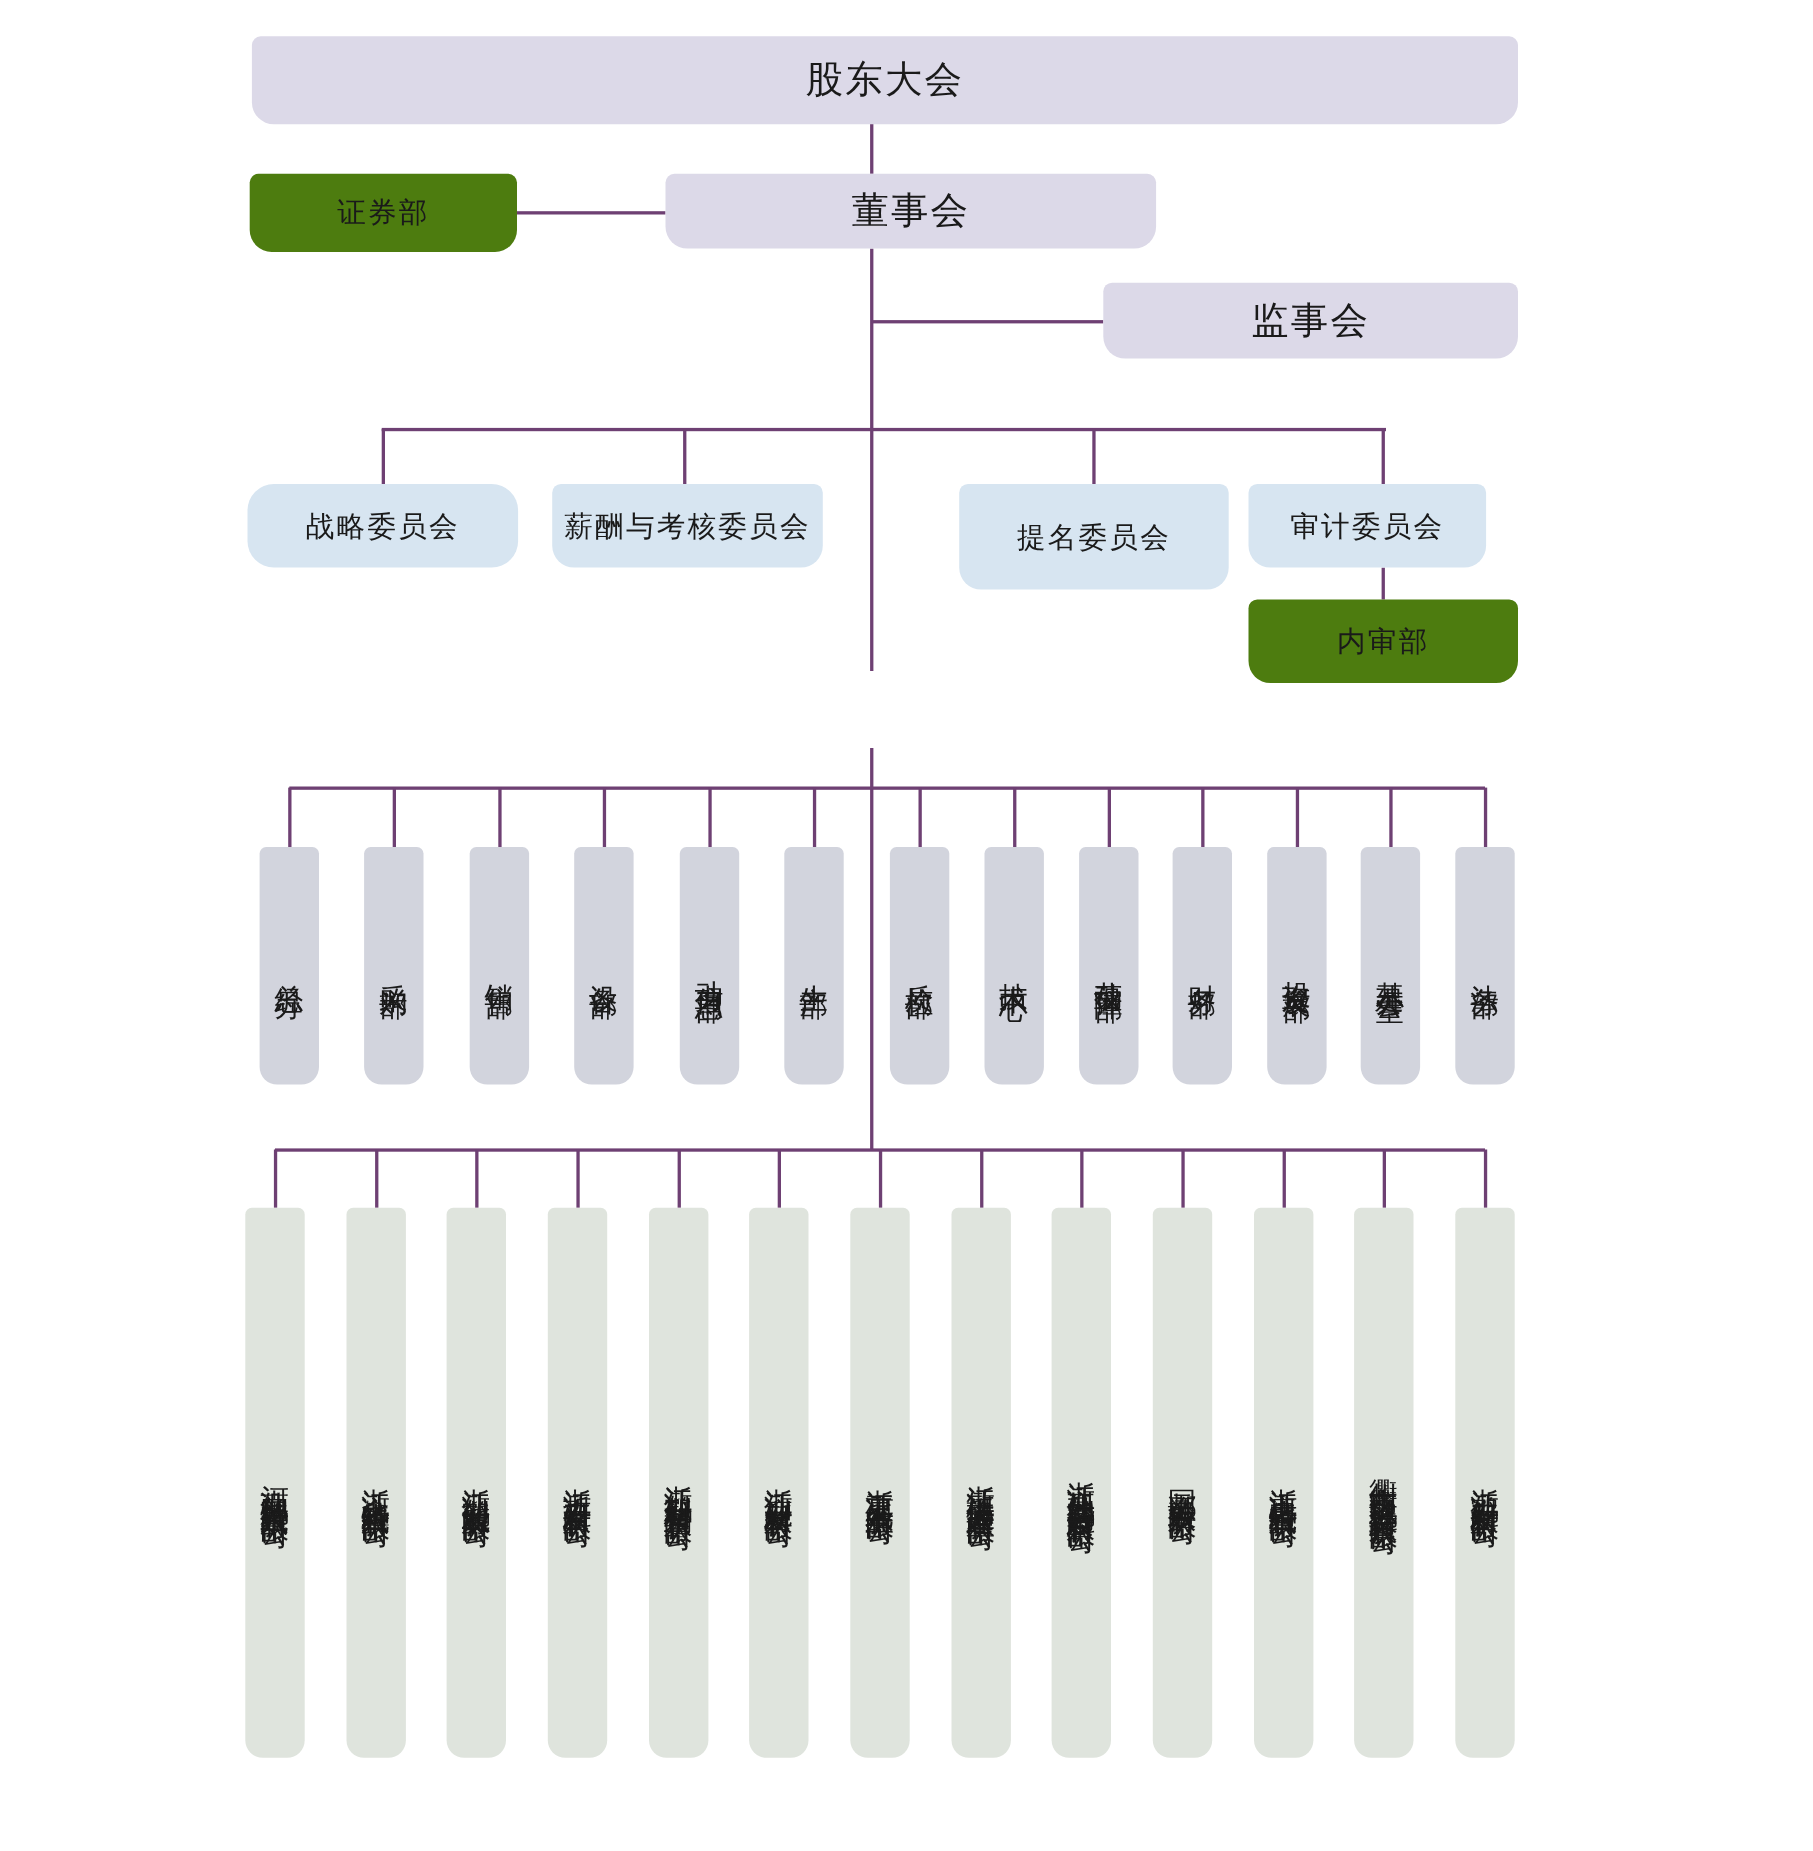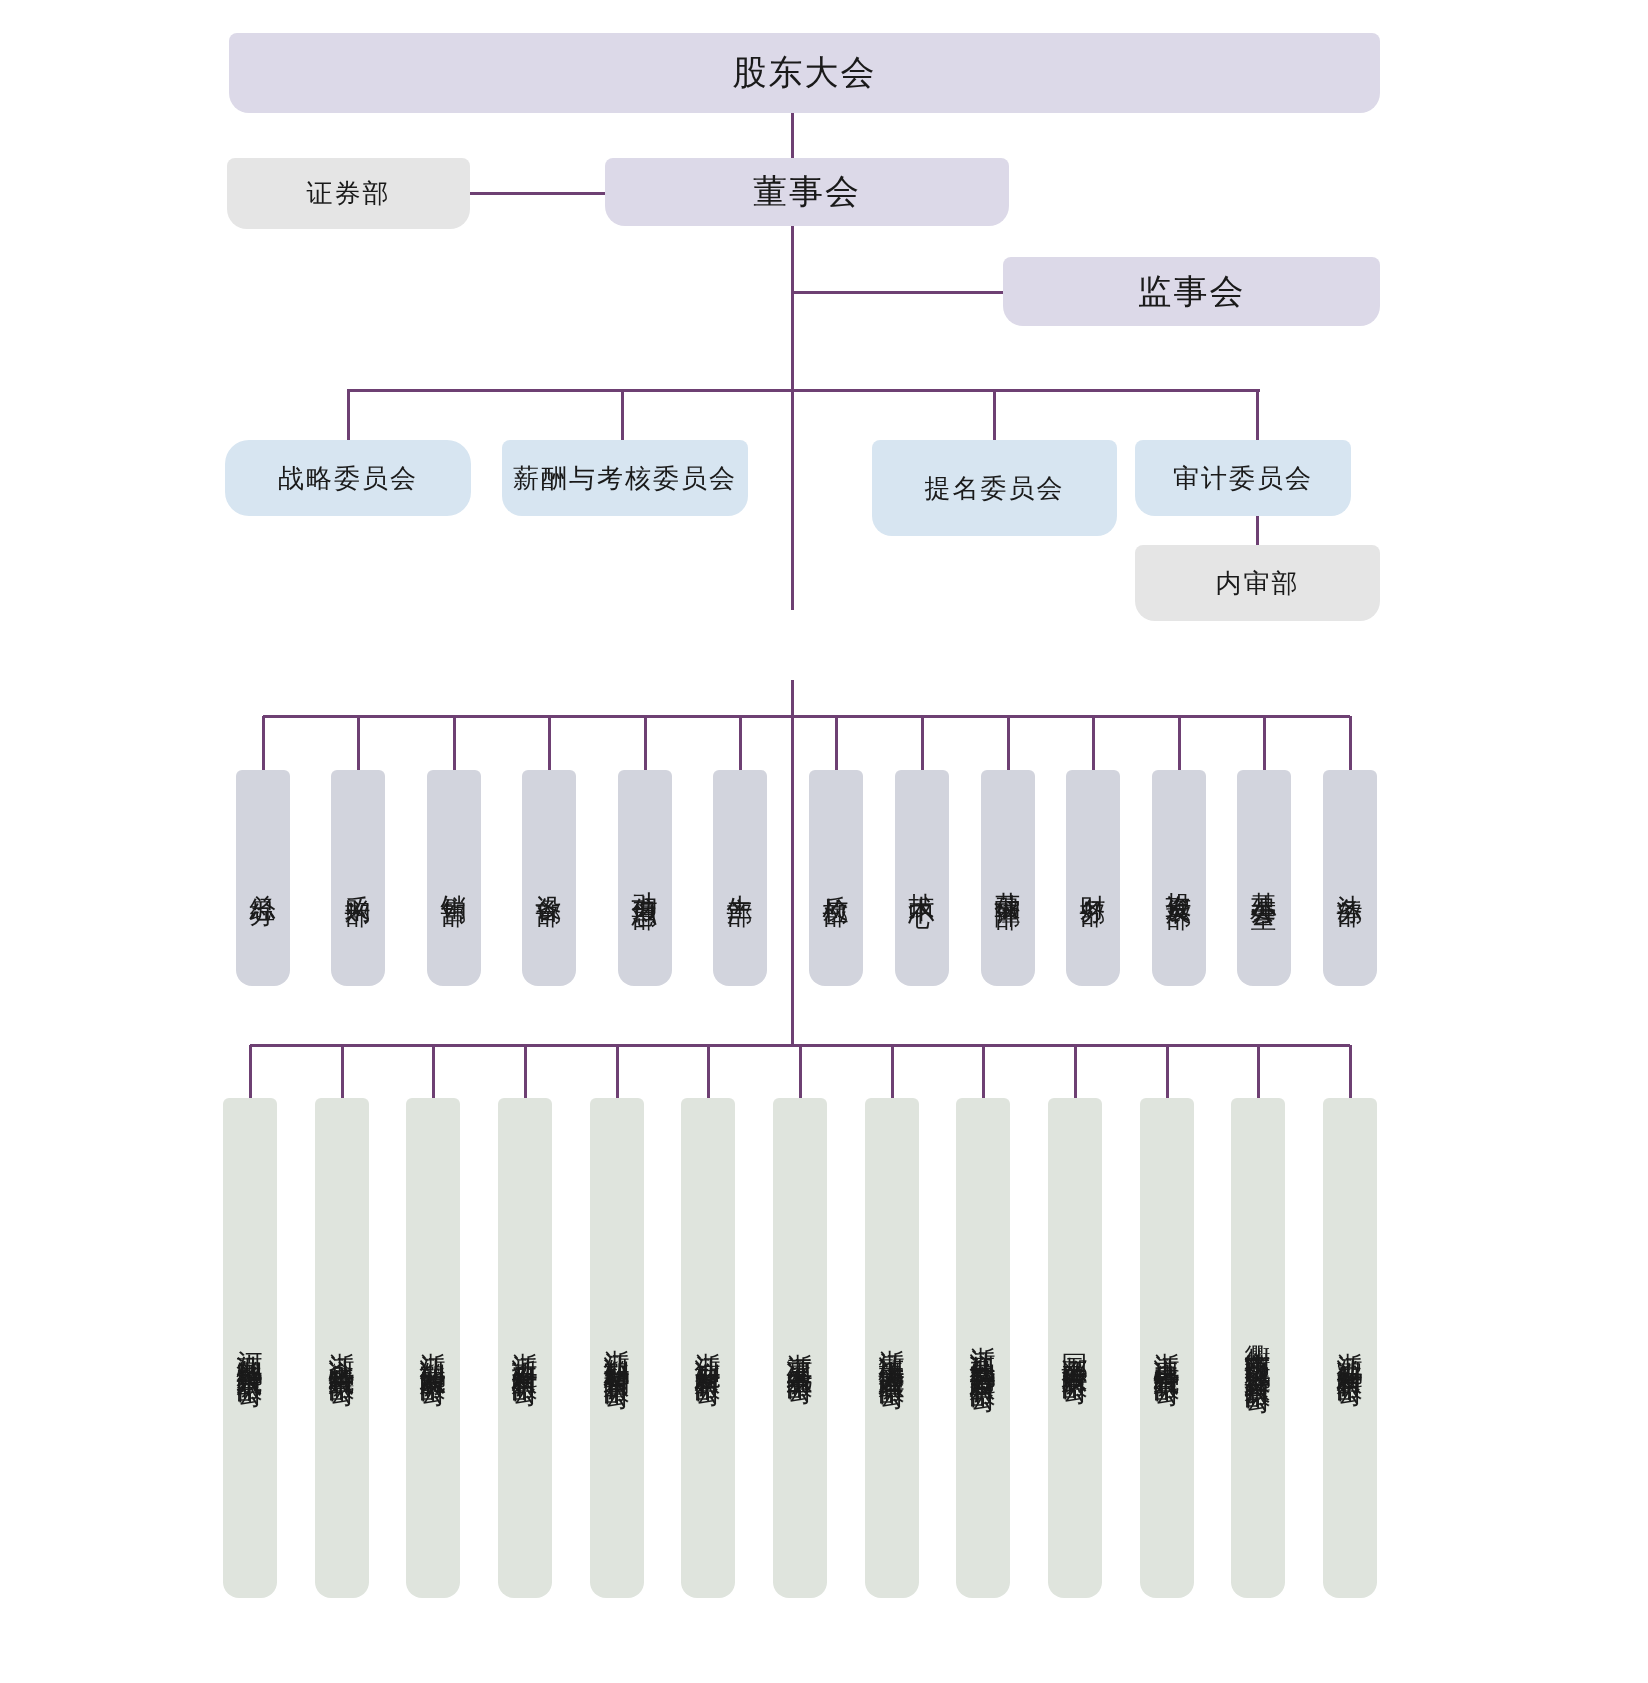--- a/index.html
+++ b/index.html
@@ -7,21 +7,21 @@
     position:relative;width:1648px;height:1683px;background:#ffffff;overflow:hidden;
     font-family:"Liberation Sans","DejaVu Sans",sans-serif;color:#1a1a1a;
   }
   .node{
     position:absolute;display:flex;align-items:center;justify-content:center;
     box-sizing:border-box;text-align:center;
     border-radius:8px 8px 20px 20px;
     font-weight:500;letter-spacing:2px;
   }
   .lav{background:#dcd9e8;}
-  .pink{background:#e5e5e5;}
+  .pink{background:#4d7c0f;}
   .blue{background:#d7e5f1;}
   .gray{background:#d2d4dd;}
   .green{background:#dfe4dd;}
   .big{font-size:34px;}
   .mid{font-size:26px;}
   .vbox{border-radius:6px 6px 16px 16px;}
   .vtext{
     writing-mode:vertical-rl;text-orientation:upright;
     font-size:26px;letter-spacing:3px;line-height:1.0;font-weight:500;
   }
@@ -70,21 +70,21 @@
   <div class="edge v" style="left:890.5px;top:1045px;height:53px;"></div>
   <div class="edge v" style="left:981.5px;top:1045px;height:53px;"></div>
   <div class="edge v" style="left:1073.5px;top:1045px;height:53px;"></div>
   <div class="edge v" style="left:1165.5px;top:1045px;height:53px;"></div>
   <div class="edge v" style="left:1256.5px;top:1045px;height:53px;"></div>
   <div class="edge v" style="left:1348.5px;top:1045px;height:53px;"></div>
 
   <div class="node lav big" style="left:229px;top:33px;width:1151px;height:80px;">股东大会</div>
 
   <div class="node pink mid" style="left:227px;top:158px;width:243px;height:71px;">证券部</div>
-  <div class="node lav big" style="left:605px;top:158px;width:404px;height:68px;">董事会</div>
+  <div class="node lav big" style="left:605px;top:158px;width:446px;height:68px;">董事会</div>
 
   <div class="node lav big" style="left:1003px;top:257px;width:377px;height:69px;">监事会</div>
 
   <div class="node blue mid" style="left:225px;top:440px;width:246px;height:76px;border-radius:24px;">战略委员会</div>
   <div class="node blue mid" style="left:502px;top:440px;width:246px;height:76px;">薪酬与考核委员会</div>
   <div class="node blue mid" style="left:872px;top:440px;width:245px;height:96px;">提名委员会</div>
   <div class="node blue mid" style="left:1135px;top:440px;width:216px;height:76px;">审计委员会</div>
 
   <div class="node pink mid" style="left:1135px;top:545px;width:245px;height:76px;">内审部</div>
 

